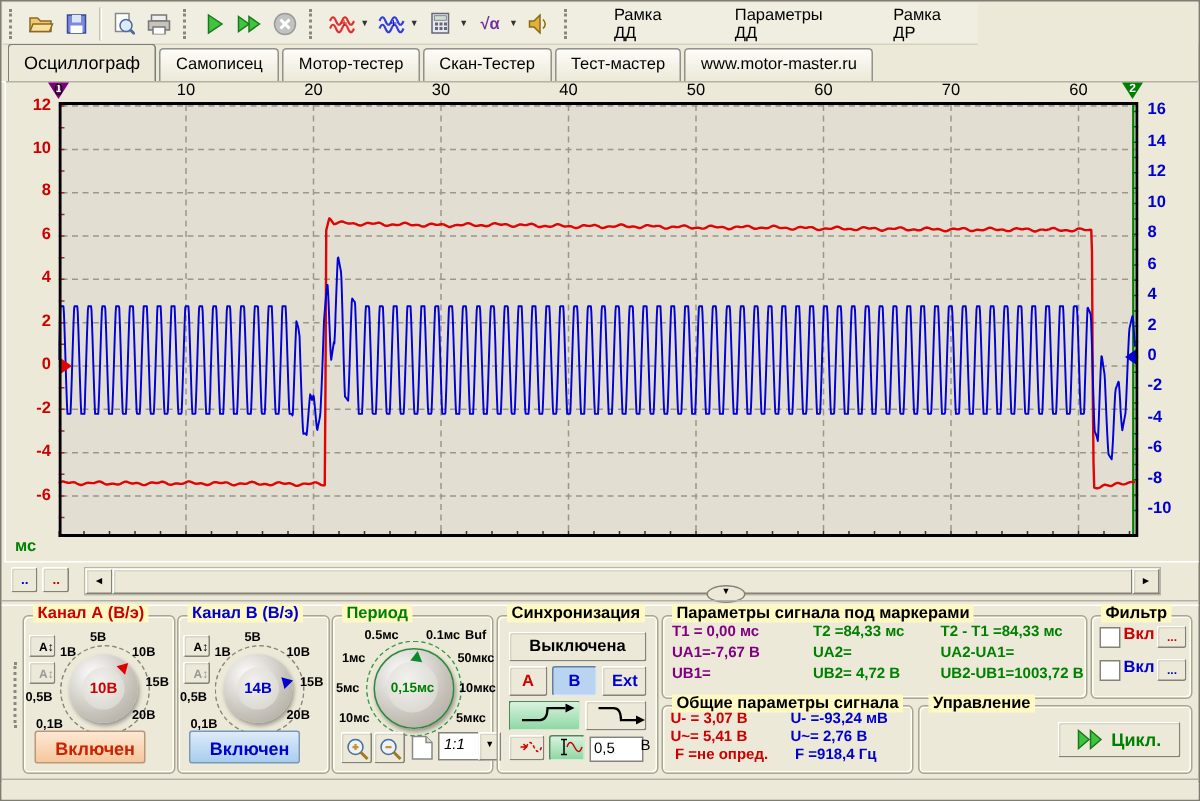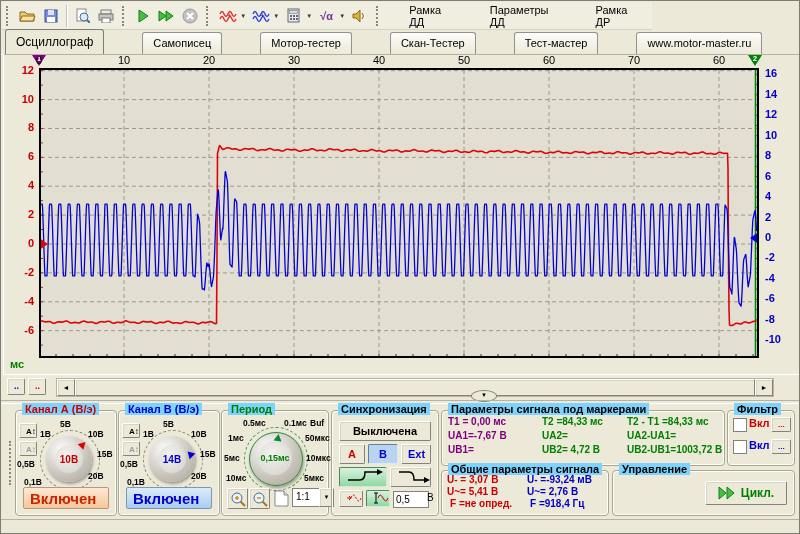--- a/index.html
+++ b/index.html
@@ -8,21 +8,21 @@
   
   #toolbar{position:absolute;left:1px;top:1px;width:650px;height:27px;background:#f0eee1;border-bottom:1px solid #d6d2c2;display:flex;align-items:center;}
   .grip{width:4px;height:20px;border-left:2px dotted #8a8878;margin:0 4px;}
   .vsep{width:1px;height:22px;background:#c6c2b2;border-right:1px solid #fff;margin:0 3px;}
   .tbtn{width:25px;height:23px;display:flex;align-items:center;justify-content:center;background:transparent;border:1px solid transparent;padding:0;}
   .tbtn svg{display:block;}
   .drop{font-size:6px;color:#333;margin:0 2px 0 0;width:8px;text-align:center;}
   .menuitem{font-size:11px;color:#000;padding:4px 10px;margin-left:14px;}
   .tb-right-bg{position:absolute;left:651px;top:1px;right:0;height:27px;background:#ece9d8;}
   
-  #tabs{position:absolute;left:0;top:28px;width:800px;height:25px;display:flex;align-items:flex-end;border-bottom:1px solid #fff;gap:36px;}
+  #tabs{position:absolute;left:0;top:28px;width:800px;height:25px;display:flex;align-items:flex-end;border-bottom:1px solid #fff;}
   .tab{height:21px;line-height:21px;font-size:11px;padding:0 10px;background:linear-gradient(#fdfcf8,#ece9d8);border:1px solid #91928e;border-bottom:none;border-radius:3px 3px 0 0;margin-right:2px;color:#000;}
   .tab.active{height:24px;line-height:24px;background:#ece9d8;font-size:12px;margin-left:4px;border-color:#7b7d77;position:relative;z-index:3;}
   
   #plotpanel{position:absolute;left:2px;top:53px;width:796px;height:320px;background:#ece9d8;border:1px solid #fff;border-top:none;box-shadow:0 1px 0 #b5b2a5 inset;}
   #plotwrap{position:absolute;left:0;top:0;width:796px;height:320px;}
   #plotsvg{position:absolute;left:35px;top:14px;background:#e2dfd2;}
   .mtri{position:absolute;top:1px;width:0;height:0;border-left:7px solid transparent;border-right:7px solid transparent;}
   .mtri .mnum{position:absolute;left:-4px;top:-12px;width:8px;text-align:center;font-size:8px;font-weight:bold;color:#fff;}
   .axlab{position:absolute;font-size:11px;font-weight:bold;}
   .xlab{position:absolute;font-size:11px;color:#000;text-align:center;width:30px;top:304px;}
@@ -30,48 +30,48 @@
   
   .btn3d{background:#ece9d8;border:1px solid;border-color:#fff #848278 #848278 #fff;box-shadow:1px 1px 0 #d8d5c5 inset;}
   .dotsbtn{position:absolute;top:377px;width:18px;height:17px;font-size:9px;font-weight:bold;text-align:center;line-height:13px;border-radius:2px;}
   #scrollbar{position:absolute;left:55px;top:377px;width:716px;height:17px;background:#f6f4ec;border:1px solid #b8b5a5;display:flex;}
   .sbarrow{width:16px;height:15px;font-size:7px;line-height:15px;text-align:center;color:#000;}
   #sbthumb{flex:1;height:15px;}
   #collapse{position:absolute;left:470px;top:389px;width:24px;height:10px;border:1px solid #848278;border-radius:50%;background:#ece9d8;font-size:6px;line-height:8px;text-align:center;color:#000;}
   .groove{position:absolute;left:0;width:800px;height:2px;border-top:1px solid #b5b2a5;border-bottom:1px solid #fff;}
   
   .group{position:absolute;border:1px solid #aaa695;border-radius:4px;box-shadow:1px 1px 0 #fffef2 inset,-1px -1px 0 #fffef2 inset;}
-  .gtitle{position:absolute;top:-8px;left:6px;background:#7dd3fc;padding:0 3px;font-size:11px;font-weight:bold;white-space:nowrap;}
+  .gtitle{position:absolute;top:-8px;left:6px;background:#fef9c3;padding:0 3px;font-size:11px;font-weight:bold;white-space:nowrap;}
   .red{color:#cc0000;} .blue{color:#0000cc;} .green{color:#008000;} .purple{color:#800080;} .gray{color:#999;}
   
   .dial{position:absolute;left:0;top:10px;width:100%;height:70px;}
   .dlab{position:absolute;font-size:8.5px;font-weight:bold;color:#000;white-space:nowrap;}
   .tickring{position:absolute;border-radius:50%;border:1px dashed #8a867a;}
   .knob{position:absolute;border-radius:50%;background:radial-gradient(circle at 35% 30%,#fdfdfc,#c6c2ba 60%,#a8a49c);box-shadow:1px 2px 3px rgba(0,0,0,.35);}
   .knobin{position:absolute;border-radius:50%;background:radial-gradient(circle at 40% 35%,#f2f1ee,#d4d1c9);display:flex;align-items:center;justify-content:center;font-size:10px;font-weight:bold;}
   .ptr{position:absolute;width:0;height:0;border-left:4px solid transparent;border-right:4px solid transparent;border-bottom:7px solid #d00;}
   .autobtn{position:absolute;width:18px;height:15px;font-size:8px;font-weight:bold;line-height:13px;text-align:center;border-radius:2px;}
-  .pwr{position:absolute;left:7px;bottom:6px;width:86px;height:22px;font-size:15px;font-weight:bold;text-align:left;line-height:20px;border-radius:2px;}
+  .pwr{position:absolute;left:7px;bottom:6px;width:74px;height:22px;font-size:12px;font-weight:bold;text-align:right;line-height:20px;border-radius:2px;}
   .pwrA{background:linear-gradient(#fce8d4,#f6c79c);border:1px solid #b89878;color:#cc2200;}
   .pwrB{background:linear-gradient(#ddebfa,#a9cdf0);border:1px solid #7898b8;color:#0000cc;}
   
   .sbtn{position:absolute;font-size:11px;font-weight:bold;text-align:center;border-radius:2px;}
   .pressedB{background:#b9d3f0;border:1px solid;border-color:#6080a0 #dce8f6 #dce8f6 #6080a0;}
   .pressedG{background:linear-gradient(#d8f2de,#8fd8a4);border:1px solid;border-color:#4a8a5a #cfeccf #cfeccf #4a8a5a;}
   .syncinput{position:absolute;width:30px;height:15px;border:1px solid #848278;background:#fff;font-size:10px;padding:0 2px;font-family:"Liberation Sans",sans-serif;}
   
   .mrow{position:absolute;font-size:10px;font-weight:bold;white-space:nowrap;}
   
   .chk{position:absolute;width:12px;height:12px;background:#fff;border:1px solid #848278;}
   .morebtn{position:absolute;width:20px;height:15px;font-size:8px;font-weight:bold;line-height:9px;text-align:center;border-radius:2px;}
   .flab{position:absolute;font-size:11px;font-weight:bold;}
   
   .ctlbtn{position:absolute;top:14px;width:82px;height:24px;border-radius:2px;font-size:12px;font-weight:bold;color:#008000;display:flex;align-items:center;justify-content:center;gap:5px;}
   .zbtn{position:absolute;bottom:6px;width:21px;height:21px;padding:0;display:flex;align-items:center;justify-content:center;border-radius:2px;}
-  #ratio{position:absolute;bottom:8px;left:70px;width:26px;height:17px;background:#fff;border:1px solid #848278;font-size:10px;line-height:16px;padding-left:3px;}
+  #ratio{position:absolute;bottom:8px;left:70px;width:26px;height:17px;background:#fff;border:1px solid #848278;font-size:10px;line-height:16px;padding-left:3px;font-style:italic;}
   #ratioarr{position:absolute;bottom:8px;left:97px;width:13px;height:17px;font-size:6px;line-height:16px;text-align:center;}
   #bottomstrip{position:absolute;left:0;top:521px;width:800px;height:13px;background:#ece9d8;}
 </style>
 </head>
 <body>
 
 <div id="win">
 
   <div id="toolbar">
     <div class="grip"></div>

